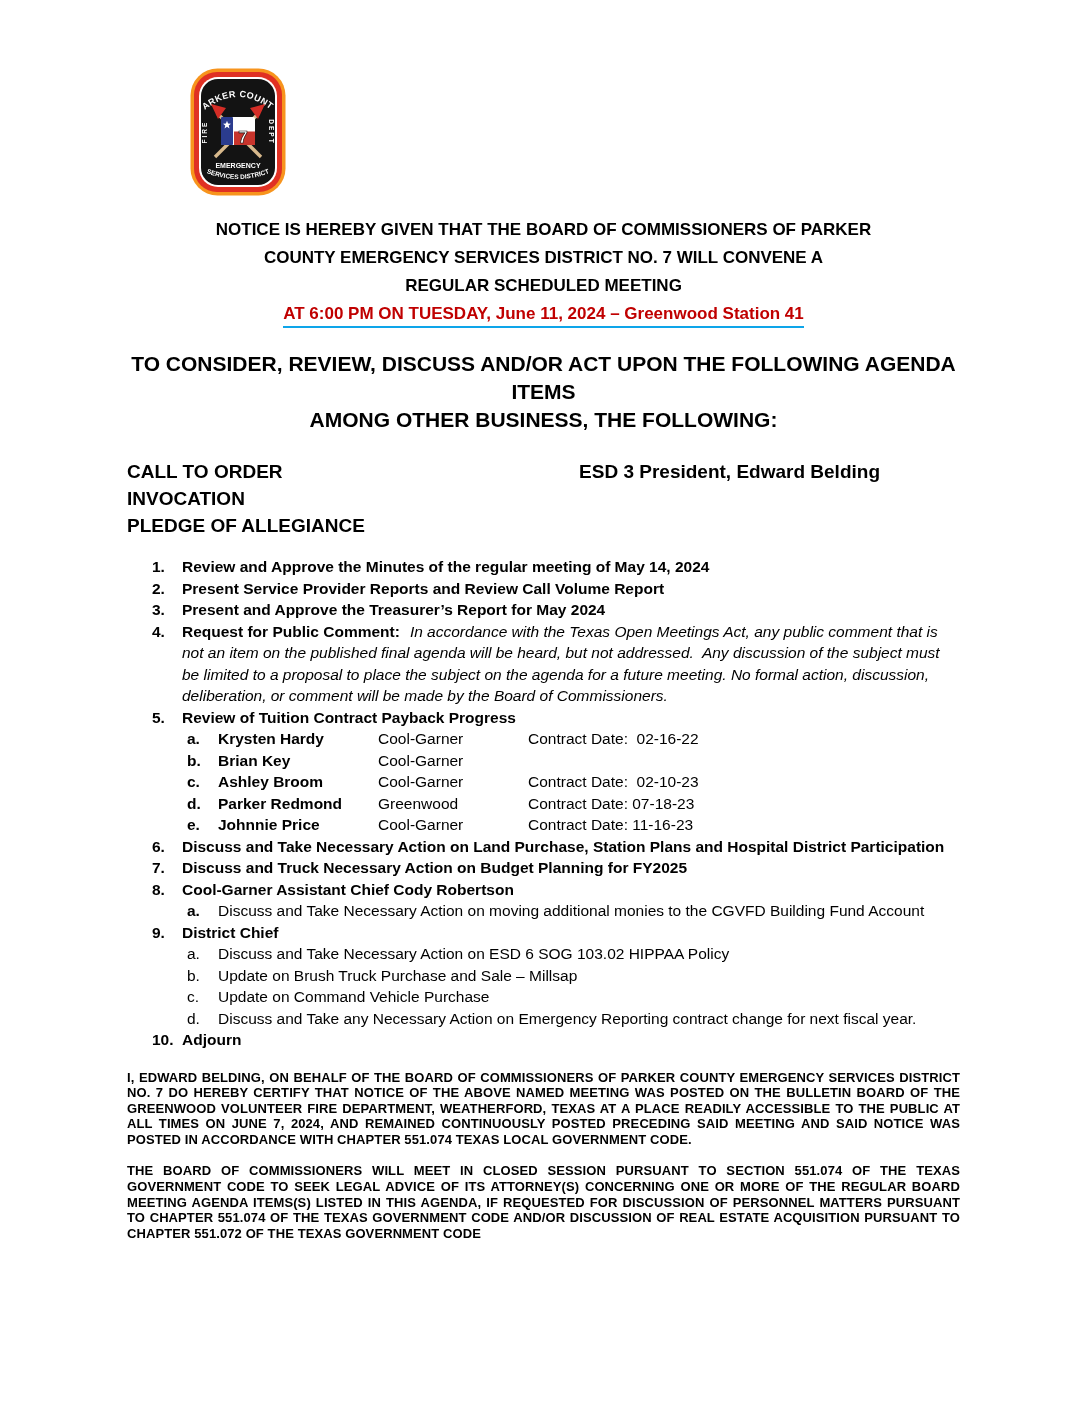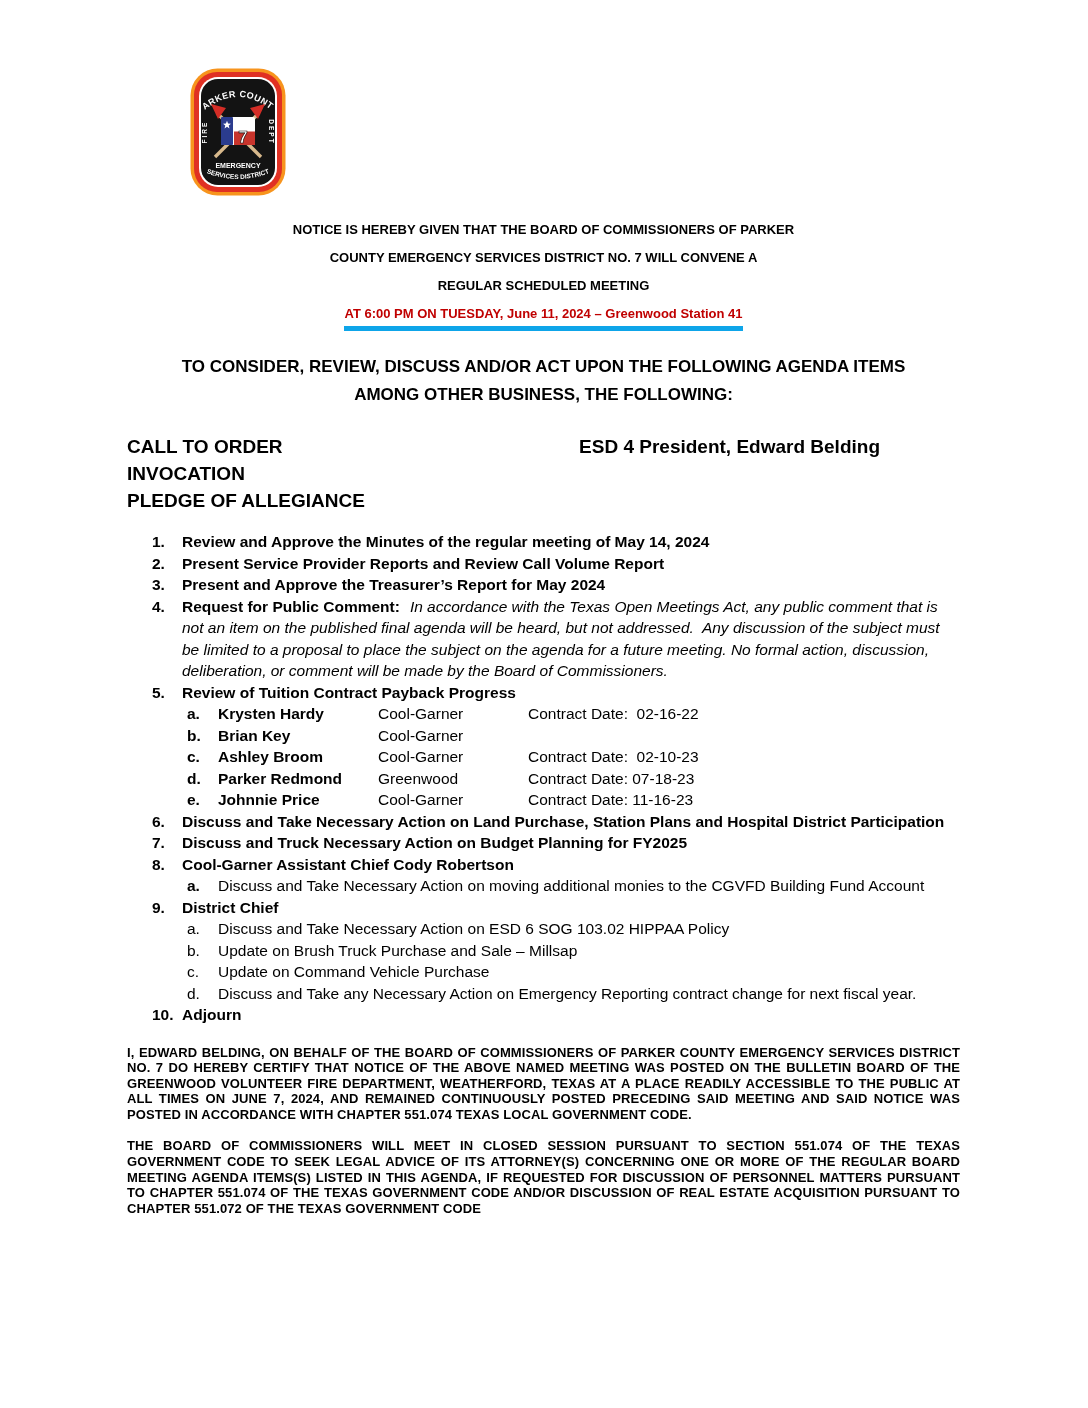--- a/index.html
+++ b/index.html
@@ -31,29 +31,29 @@
     padding: 0 4px 1px 14px;
     line-height: 24px;
   }
   .doc-address {
     font-size: 16.5px;
     line-height: 25px;
     white-space: pre-wrap;
   }
 
   
-  .notice { margin-top: 16px; text-align: center; font-size: 13px; font-weight: bold; line-height: 28px; }
+  .notice { margin-top: 16px; text-align: center; font-size: 17px; font-weight: bold; line-height: 28px; }
   .meeting-line {
     display: inline-block;
     color: #C00000;
-    border-bottom: 5px solid #0ea5e9;
+    border-bottom: 2px solid #0ea5e9;
     line-height: 24px;
     margin-top: 2px;
   }
-  .purpose { margin-top: 22px; text-align: center; font-size: 17px; font-weight: bold; line-height: 28px; }
+  .purpose { margin-top: 22px; text-align: center; font-size: 21px; font-weight: bold; line-height: 28px; }
 
   
   .preliminary { margin-top: 24px; font-size: 19px; font-weight: bold; line-height: 27px; }
   .prelim-row { display: flex; justify-content: space-between; }
   .presiding { margin-right: 80px; }
 
   
   .agenda { margin-top: 17px; font-size: 15.5px; line-height: 21.5px; }
   .item { display: flex; align-items: flex-start; }
   .num { flex: 0 0 55px; padding-left: 25px; font-weight: bold; }
@@ -136,21 +136,21 @@
   </div>
 
   <div class="purpose">
     <div>TO CONSIDER, REVIEW, DISCUSS AND/OR ACT UPON THE FOLLOWING AGENDA ITEMS</div>
     <div>AMONG OTHER BUSINESS, THE FOLLOWING:</div>
   </div>
 
   <div class="preliminary">
     <div class="prelim-row">
       <span>CALL TO ORDER</span>
-      <span class="presiding">ESD 4 President, Edward Belding</span>
+      <span class="presiding">ESD 3 President, Edward Belding</span>
     </div>
     <div>INVOCATION</div>
     <div>PLEDGE OF ALLEGIANCE</div>
   </div>
 
   <div class="agenda">
 
     <div class="item">
       <span class="num">1.</span>
       <div class="body bold">Review and Approve the Minutes of the regular meeting of May 14, 2024</div>

